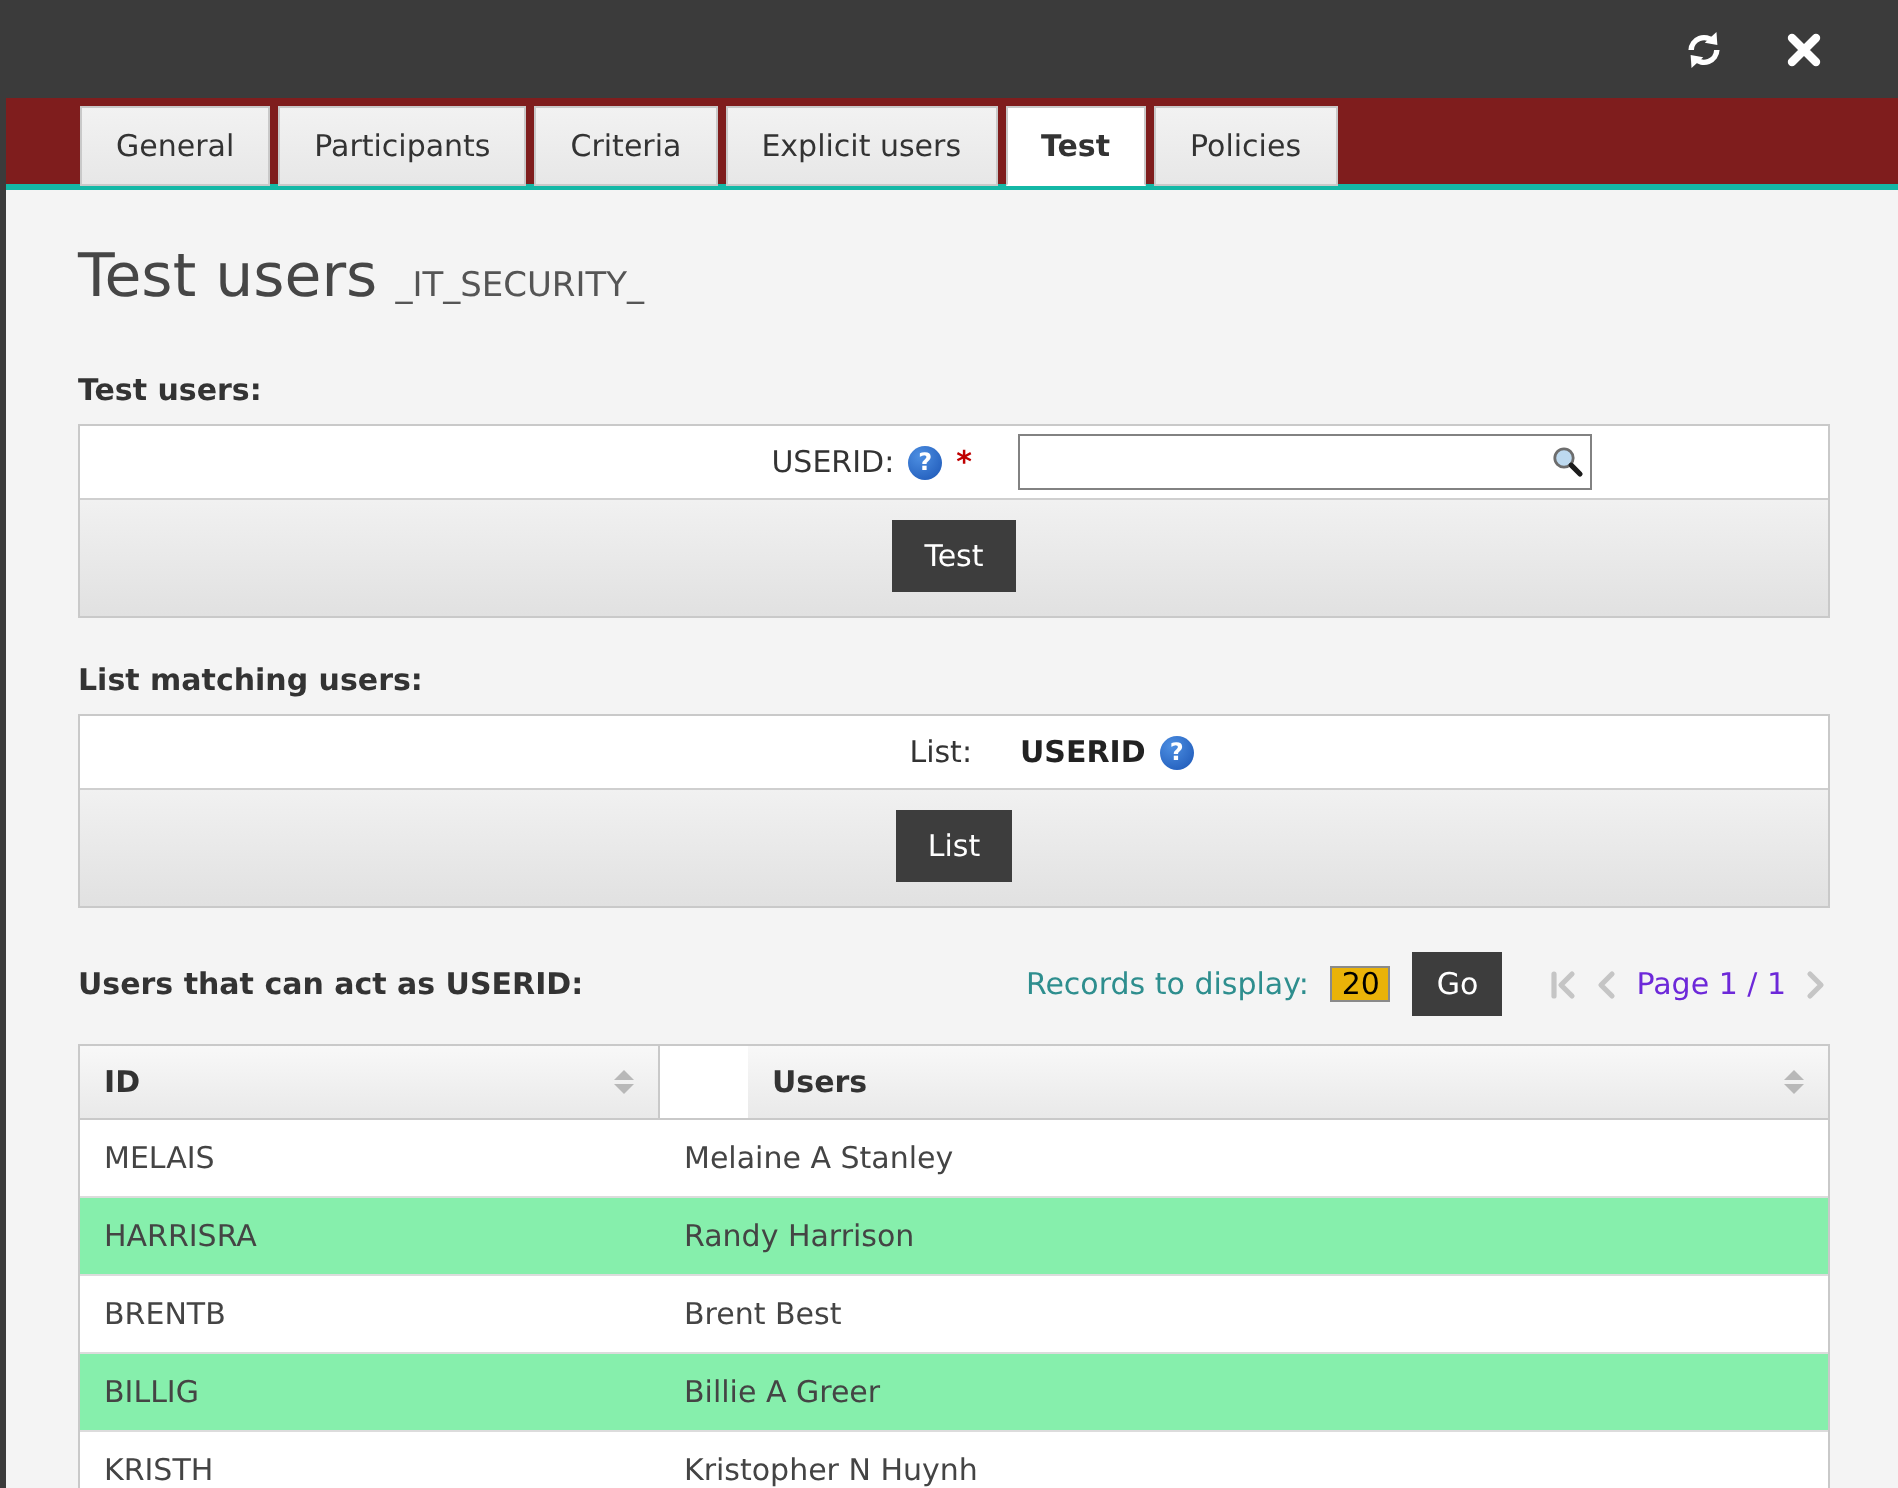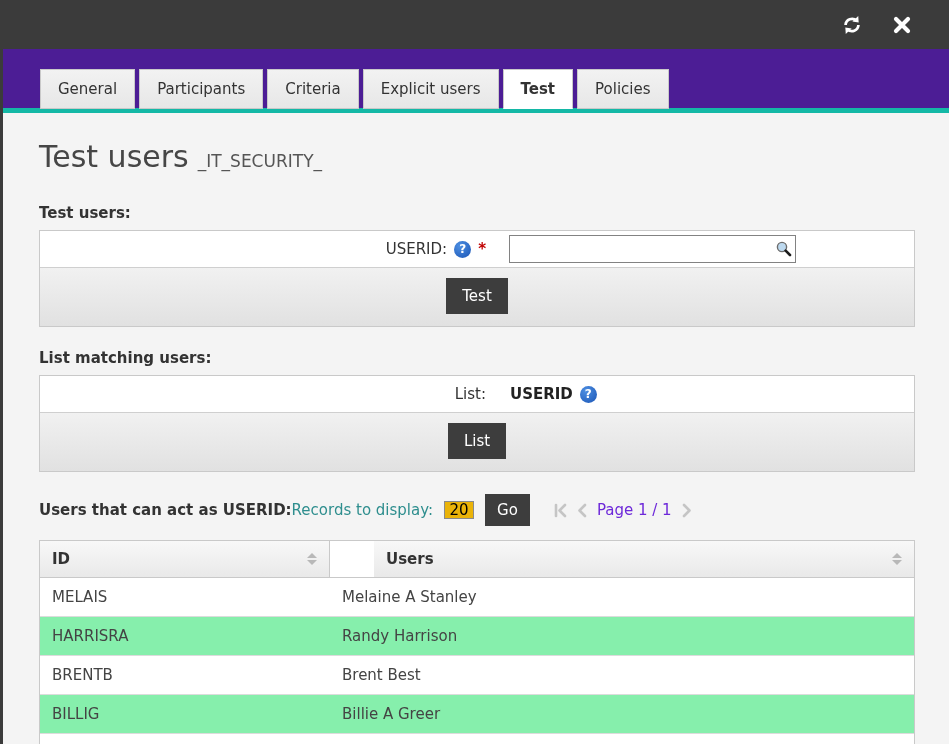--- a/index.html
+++ b/index.html
@@ -18,24 +18,24 @@
   }
   
   .titlebar {
     height: 49px; background: #3b3b3b;
     display: flex; align-items: center; justify-content: flex-end;
     gap: 30px; padding-right: 38px;
   }
   .titlebar .icon-btn { cursor: pointer; display: flex; align-items: center; }
   
   .tabs-strip {
-    background: #4c1d95;
-    padding: 20px 0 0 40px;
+    background: #7f1d1d;
+    padding: 4px 0 0 40px;
     display: flex;
-    border-bottom: 5px solid #14b8a6;
+    border-bottom: 3px solid #14b8a6;
   }
   .tab {
     position: relative;
     padding: 10px 17px;
     background: linear-gradient(#f2f2f2, #e7e7e7);
     border: 1px solid #c9c9c9;
     margin-right: 4px;
     margin-bottom: -1px;
     font-size: 15px;
     color: #333;
@@ -92,21 +92,21 @@
     text-align: center;
   }
   .dark-btn {
     background: #3d3d3d; color: #ffffff; border: none;
     font-size: 15px; padding: 9px 16px; cursor: pointer;
     font-family: inherit;
   }
   
   .results-bar {
     margin-top: 22px;
-    display: flex; align-items: center; 
+    display: flex; align-items: center; justify-content: space-between;
   }
   .results-controls { display: flex; align-items: center; gap: 11px; }
   .teal-label { color: #2e8e8e; font-size: 15px; }
   .records-input {
     width: 30px; height: 18px; border: 1px solid #8a8a8a;
     text-align: center; font-size: 15px; font-family: inherit; background: #eab308;
   }
   .go-btn { padding: 7px 12px; }
   .pager { display: flex; align-items: center; gap: 6px; margin-left: 12px; }
   .pager .pg-icon { display: flex; align-items: center; cursor: pointer; }

